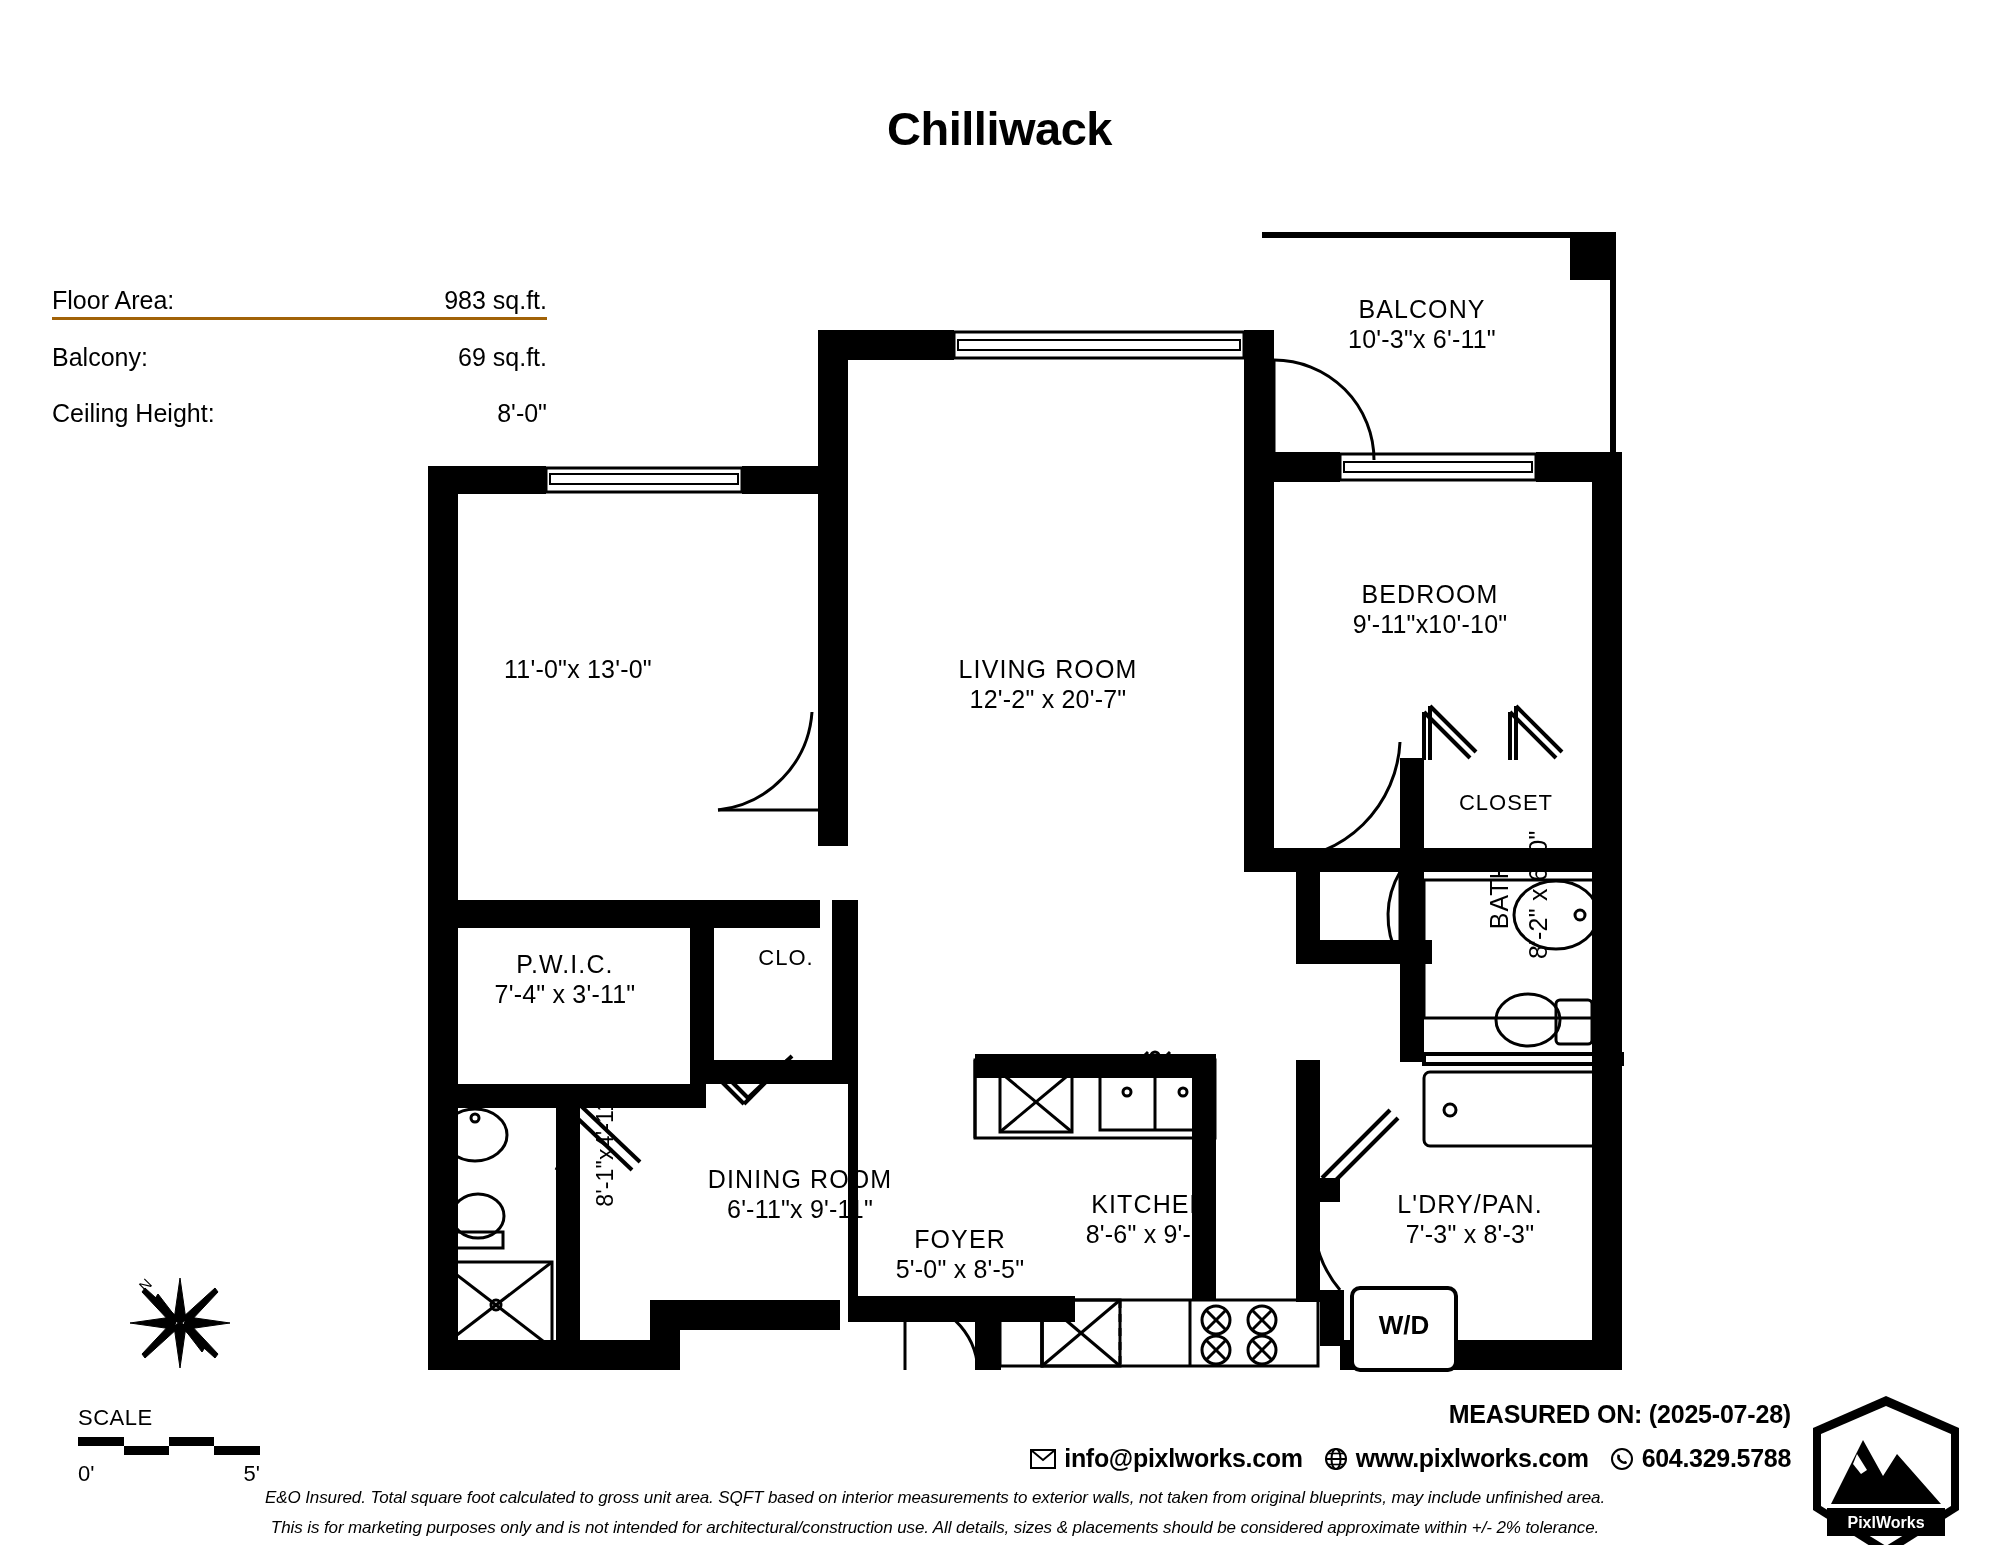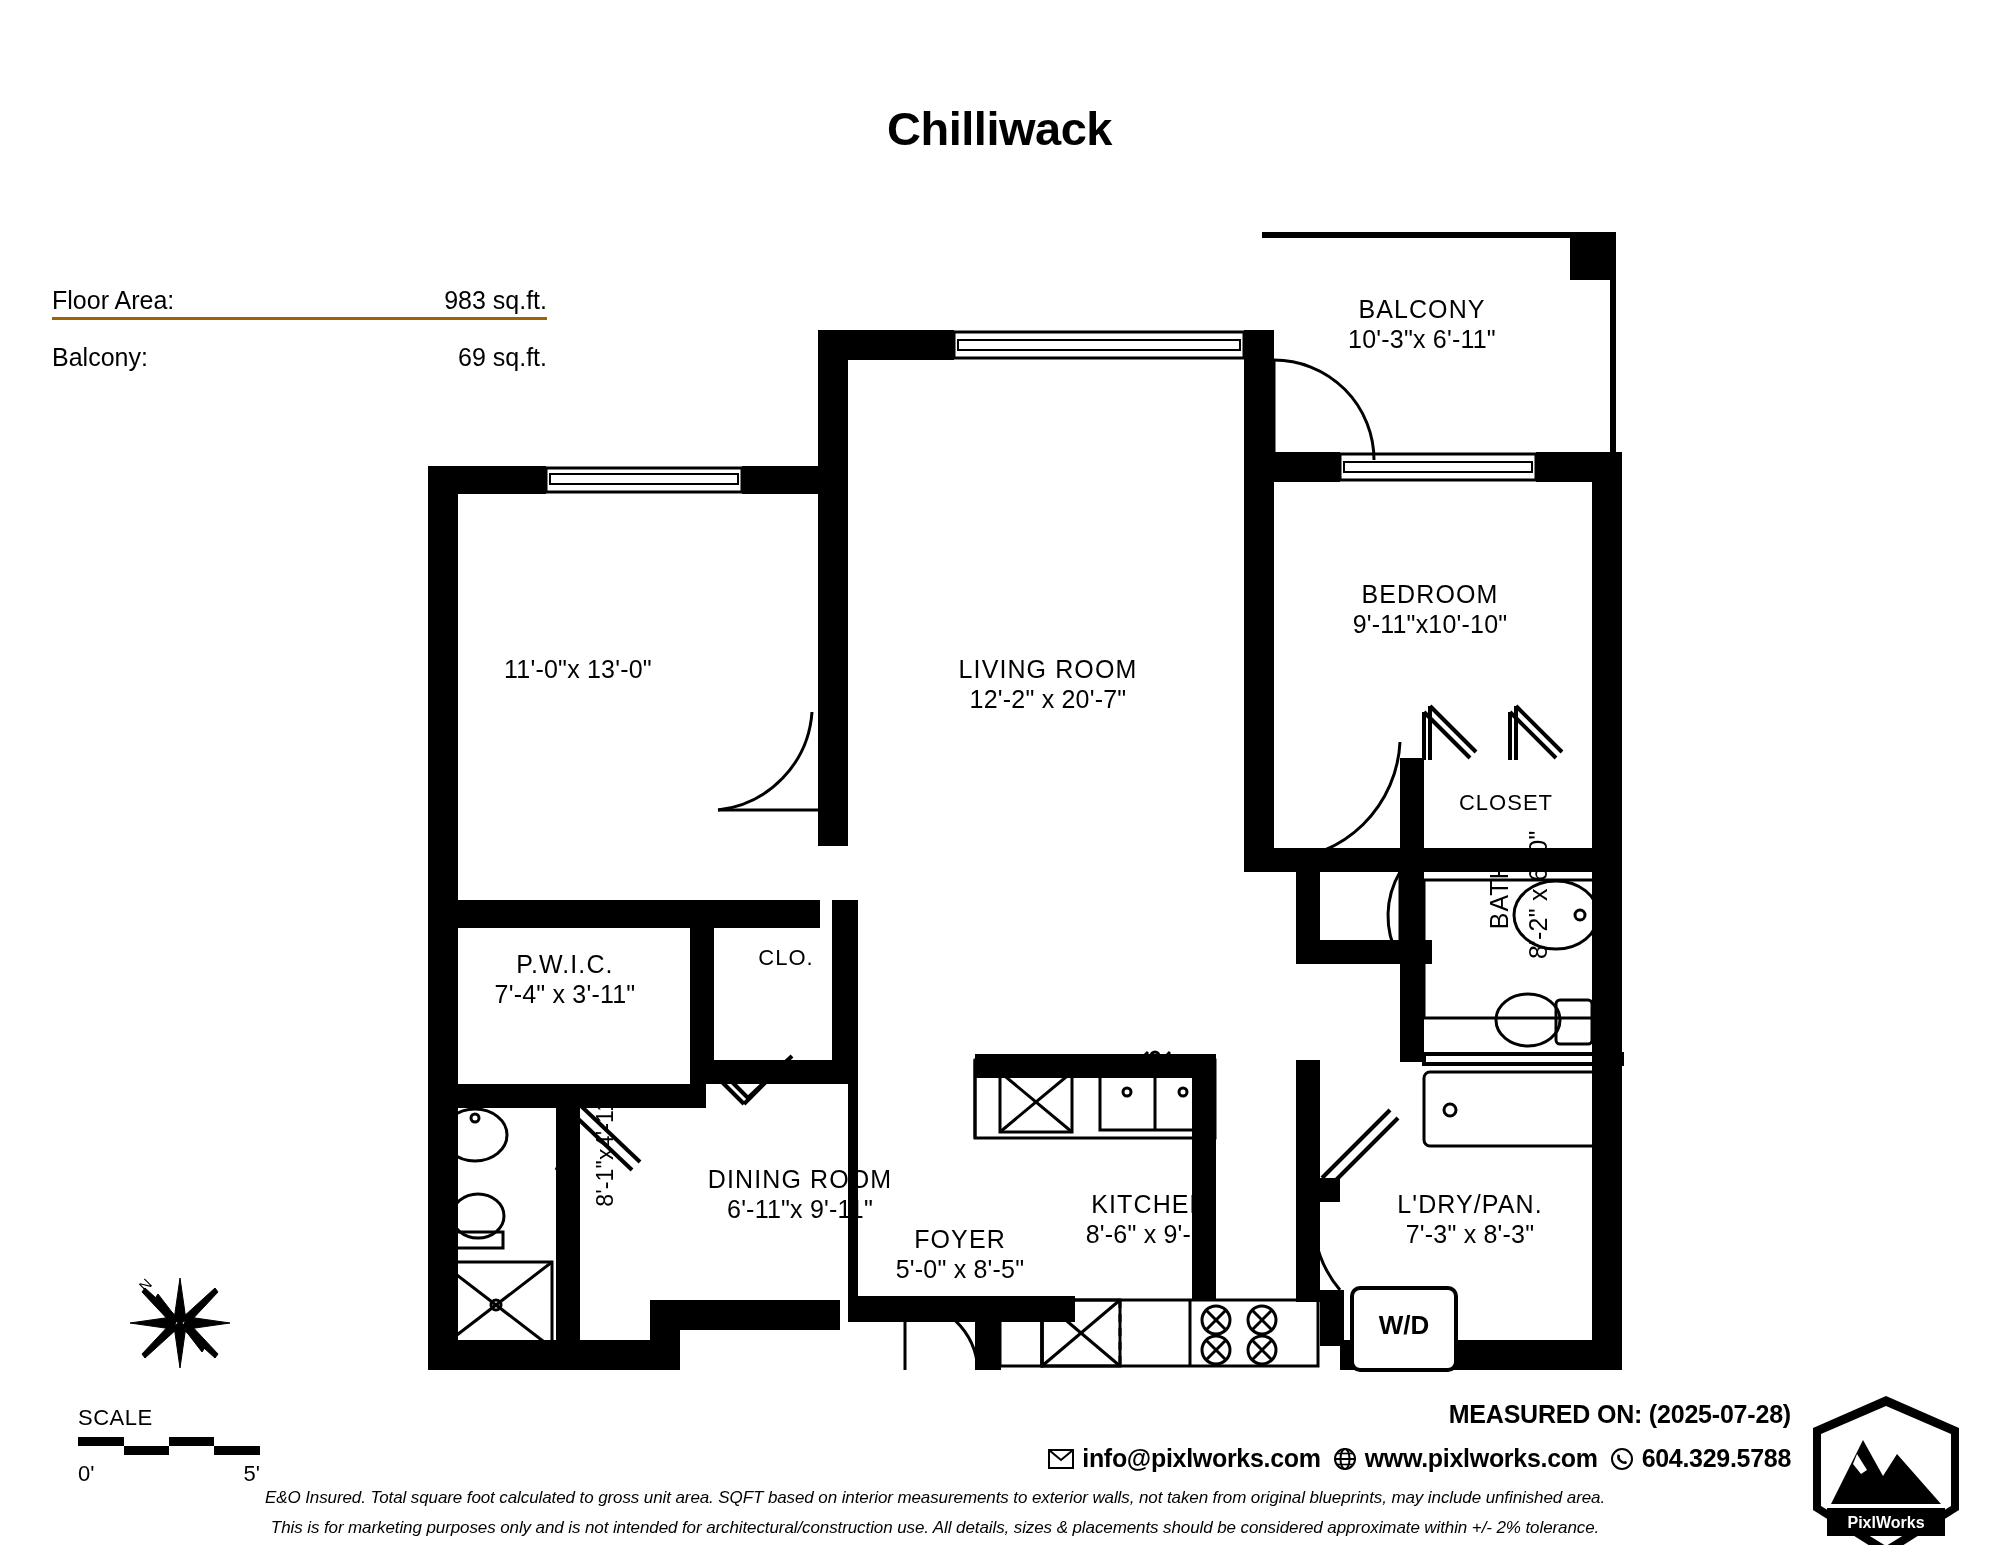--- a/index.html
+++ b/index.html
@@ -72,21 +72,21 @@
   #scale-ends { display: flex; justify-content: space-between; width: 182px; font-size: 22px; margin-top: 2px; }
 
   
   #footer { position: absolute; left: 0; top: 1400px; width: 1999px; }
   #measured-on {
     position: absolute; right: 208px; top: 0;
     font-size: 25px; font-weight: bold; letter-spacing: -0.2px;
   }
   #contact-row {
     position: absolute; right: 208px; top: 44px;
-    display: flex; align-items: center; gap: 12px;
+    display: flex; align-items: center; gap: 21px;
     font-size: 25px; font-weight: bold; letter-spacing: -0.3px;
   }
   .contact-item { display: flex; align-items: center; gap: 8px; }
   .cicon { display: inline-flex; align-items: center; justify-content: center; }
   #disclaimer1 {
     position: absolute; left: 0; top: 88px; width: 1870px;
     text-align: center; font-size: 17px; font-style: italic; letter-spacing: -0.1px;
   }
   #disclaimer2 {
     position: absolute; left: 0; top: 118px; width: 1870px;
@@ -102,20 +102,24 @@
 </div>
 
 <div id="info-block">
   <div class="info-row primary">
     <span class="info-label">Floor Area:</span>
     <span class="info-value">983 sq.ft.</span>
   </div>
   <div class="info-row sub">
     <span class="info-label">Balcony:</span>
     <span class="info-value">69 sq.ft.</span>
+  </div>
+  <div class="info-row sub">
+    <span class="info-label">Ceiling Height:</span>
+    <span class="info-value">8'-0"</span>
   </div>
 </div>
 
 <div id="plan">
 <svg width="1999" height="1545" viewBox="0 0 1999 1545" xmlns="http://www.w3.org/2000/svg">
   <g fill="#000" stroke="none">
 
     <rect x="1262" y="232" width="354" height="6"></rect>
     <rect x="1610" y="232" width="6" height="238"></rect>
 

